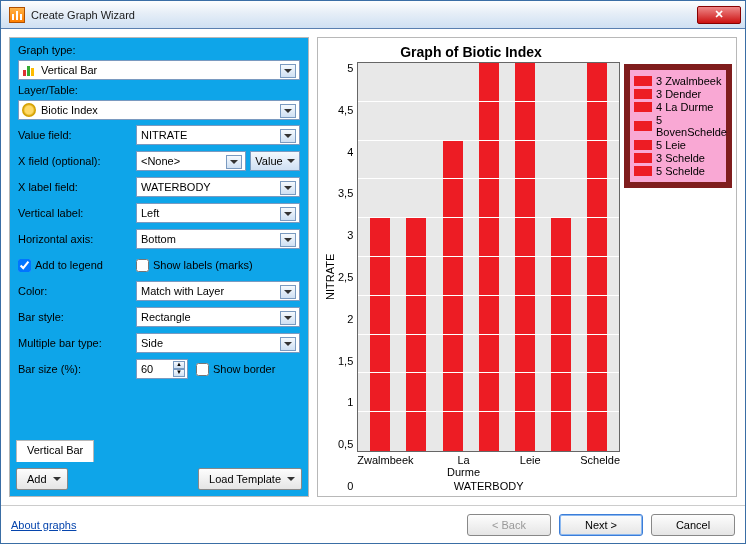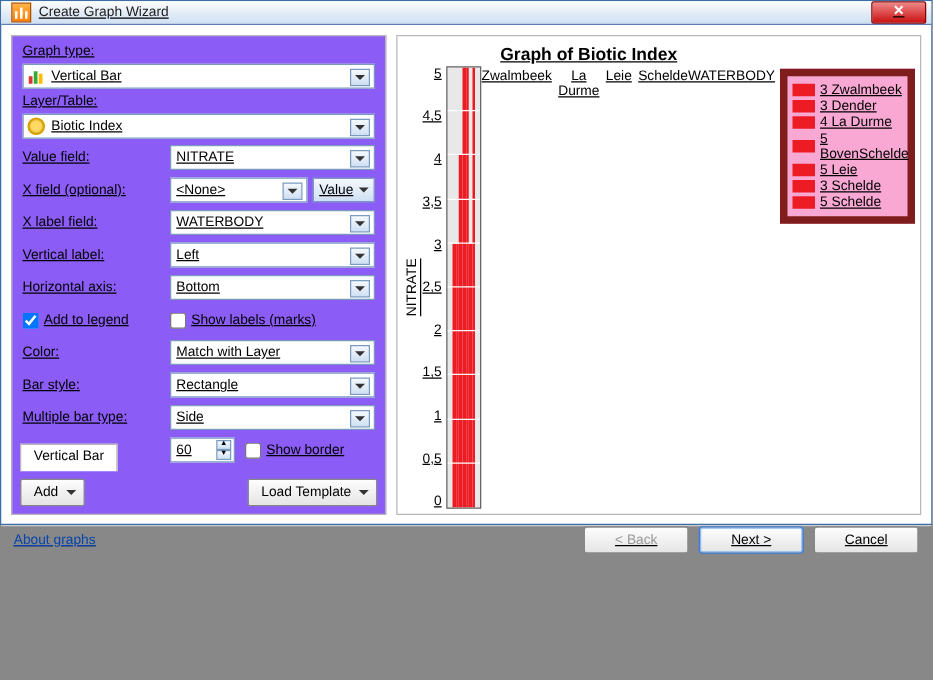--- a/index.html
+++ b/index.html
@@ -1,24 +1,24 @@
 <!DOCTYPE html>
 <html><head>
 <meta charset="utf-8">
 <style>
   * { box-sizing: border-box; font-family: "Segoe UI", Tahoma, sans-serif; font-size: 11px; }
   body { margin: 0; background: #888; width: 746px; height: 544px; overflow: hidden; }
-  .window { width: 746px; height: 420px; background: #fff; border: 1px solid #3a6ea5; display: flex; flex-direction: column; text-decoration: underline; }
+  .window { width: 746px; height: 544px; background: #fff; border: 1px solid #3a6ea5; display: flex; flex-direction: column; }
   .titlebar { height: 28px; background: linear-gradient(#fdfefe,#e6eef7 45%,#cfe0f3); display: flex; align-items: center; padding: 0 2px; border-bottom: 1px solid #5a7fb0; }
   .title-icon { width: 16px; height: 16px; margin: 0 6px; background: linear-gradient(#ffb347,#ff7f00); border: 1px solid #b05000; position: relative; }
   .title-icon::after { content:""; position:absolute; left:2px; bottom:2px; width:2px; background:#fff; height:6px; box-shadow: 4px 0 0 #fff, 4px -3px 0 #fff, 8px 0 0 #fff; }
   .titlebar .title { flex:1; color:#1a1a1a; }
   .close-btn { width: 44px; height: 18px; background: linear-gradient(#e88,#c11); border:1px solid #800; border-radius: 2px; color:#fff; text-align:center; line-height:14px; font-weight:bold; margin-right:2px; cursor:pointer; }
   .body { flex:1; display:flex; gap: 8px; padding: 8px; }
-  .left-panel { width: 300px; border:1px solid #b8b8b8; background:#8b5cf6; position:relative; padding: 6px 8px 40px 8px; display:flex; flex-direction:column; gap:4px;}
+  .left-panel { width: 300px; border:1px solid #b8b8b8; background:#0ea5e9; position:relative; padding: 6px 8px 40px 8px; display:flex; flex-direction:column; gap:4px;}
   .field-row { display:flex; align-items:center; gap:6px; min-height:22px; }
   .field-row label { width: 112px; }
   .field-row .ctrl { flex:1; }
   .checkbox-row { display:flex; align-items:center; gap:4px;}
   .combo, .text-in, .spin { height: 20px; border:1px solid #7a9ac0; background:#fff; display:flex; align-items:center; padding:0 4px; position:relative; width: 100%; }
   .combo::after { content:""; position:absolute; right:3px; top:3px; width:14px; height:12px; background: linear-gradient(#f5f9fd,#cfe0f3); border:1px solid #7a9ac0; }
   .combo::before { content:""; position:absolute; right:7px; top:8px; border:4px solid transparent; border-top-color:#333; z-index:2; }
   .combo.icon-combo { padding-left: 22px;}
   .combo .mini-icon { position:absolute; left:3px; top:2px; width:14px; height:14px; }
   .bar-icon { display:inline-block; width:14px; height:14px; position:relative;}
@@ -201,21 +201,21 @@
               <span>4</span>
               <span>3,5</span>
               <span>3</span>
               <span>2,5</span>
               <span>2</span>
               <span>1,5</span>
               <span>1</span>
               <span>0,5</span>
               <span>0</span>
             </div>
-          <div style="flex:1;display:flex;flex-direction:row;">
+          <div style="flex:1;display:flex;flex-direction:column;">
             <div class="plot" id="plot">
               <div class="bars" id="bars">
                   <div class="bar" style="height: 60%; background: rgb(237, 28, 36);"></div>
                   <div class="bar" style="height: 60%; background: rgb(237, 28, 36);"></div>
                   <div class="bar" style="height: 80%; background: rgb(237, 28, 36);"></div>
                   <div class="bar" style="height: 100%; background: rgb(237, 28, 36);"></div>
                   <div class="bar" style="height: 100%; background: rgb(237, 28, 36);"></div>
                   <div class="bar" style="height: 60%; background: rgb(237, 28, 36);"></div>
                   <div class="bar" style="height: 100%; background: rgb(237, 28, 36);"></div>
                 </div>

